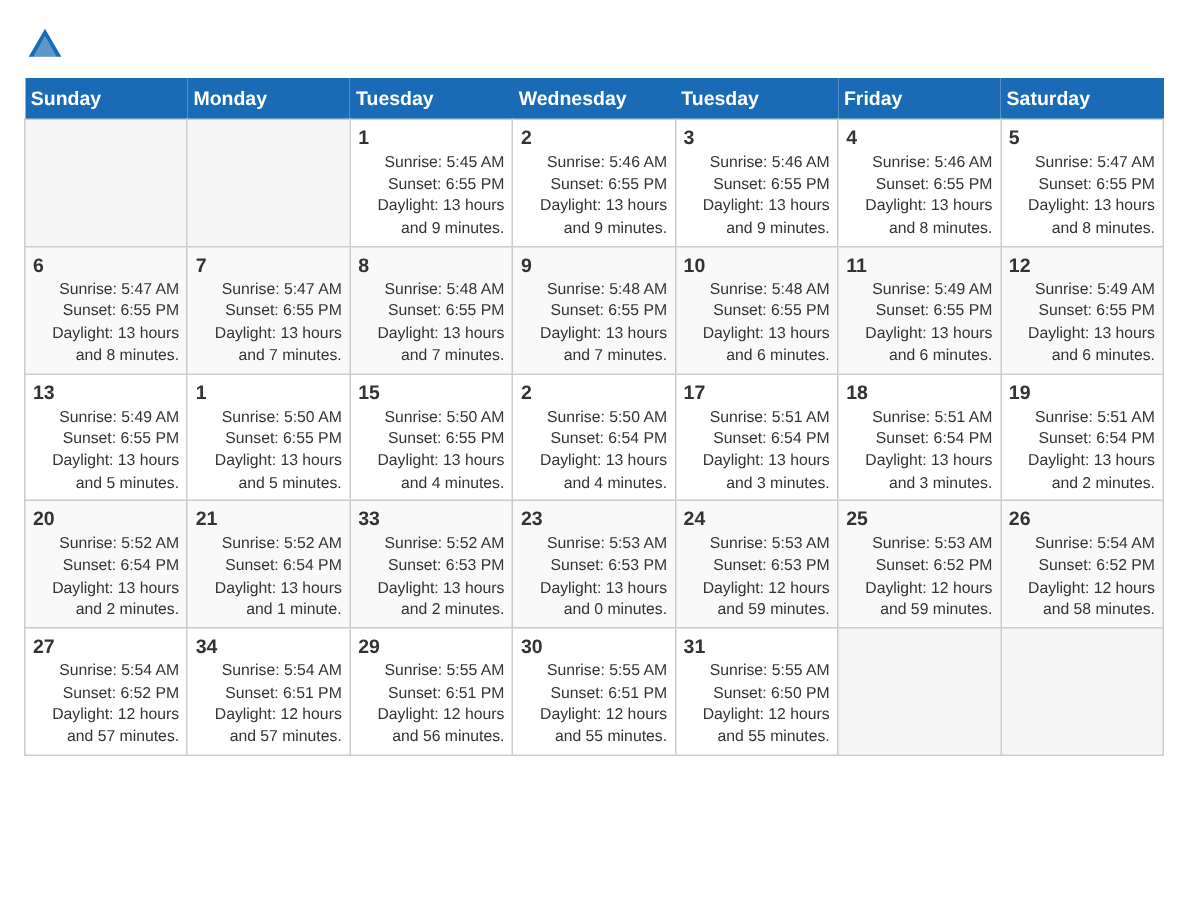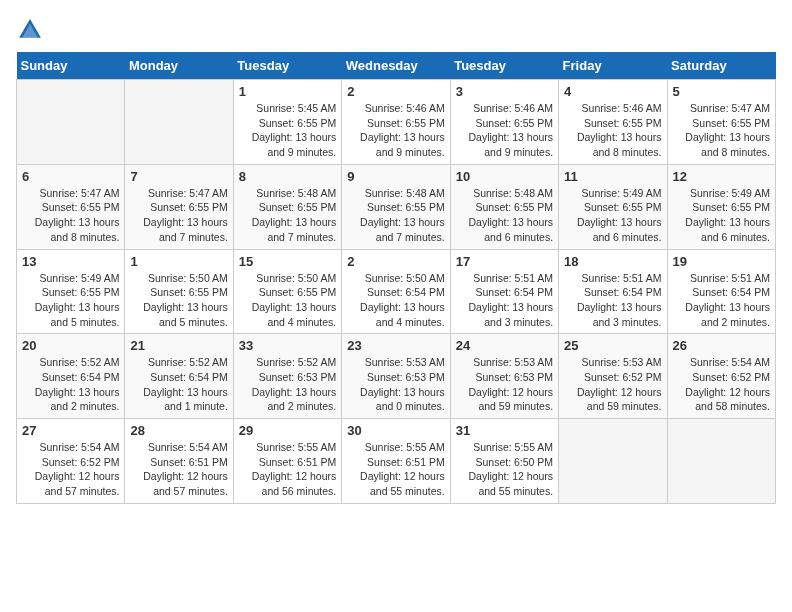--- a/index.html
+++ b/index.html
@@ -286,21 +286,21 @@
         </td>
       </tr>
       <tr>
         <td>
           <span class="day-num">27</span>
           <div class="day-info" style="white-space: pre-line;">Sunrise: 5:54 AM
 Sunset: 6:52 PM
 Daylight: 12 hours and 57 minutes.</div>
         </td>
         <td>
-          <span class="day-num">28</span>
+          <span class="day-num">34</span>
           <div class="day-info" style="white-space: pre-line;">Sunrise: 5:54 AM
 Sunset: 6:51 PM
 Daylight: 12 hours and 57 minutes.</div>
         </td>
         <td>
           <span class="day-num">29</span>
           <div class="day-info" style="white-space: pre-line;">Sunrise: 5:55 AM
 Sunset: 6:51 PM
 Daylight: 12 hours and 56 minutes.</div>
         </td>

